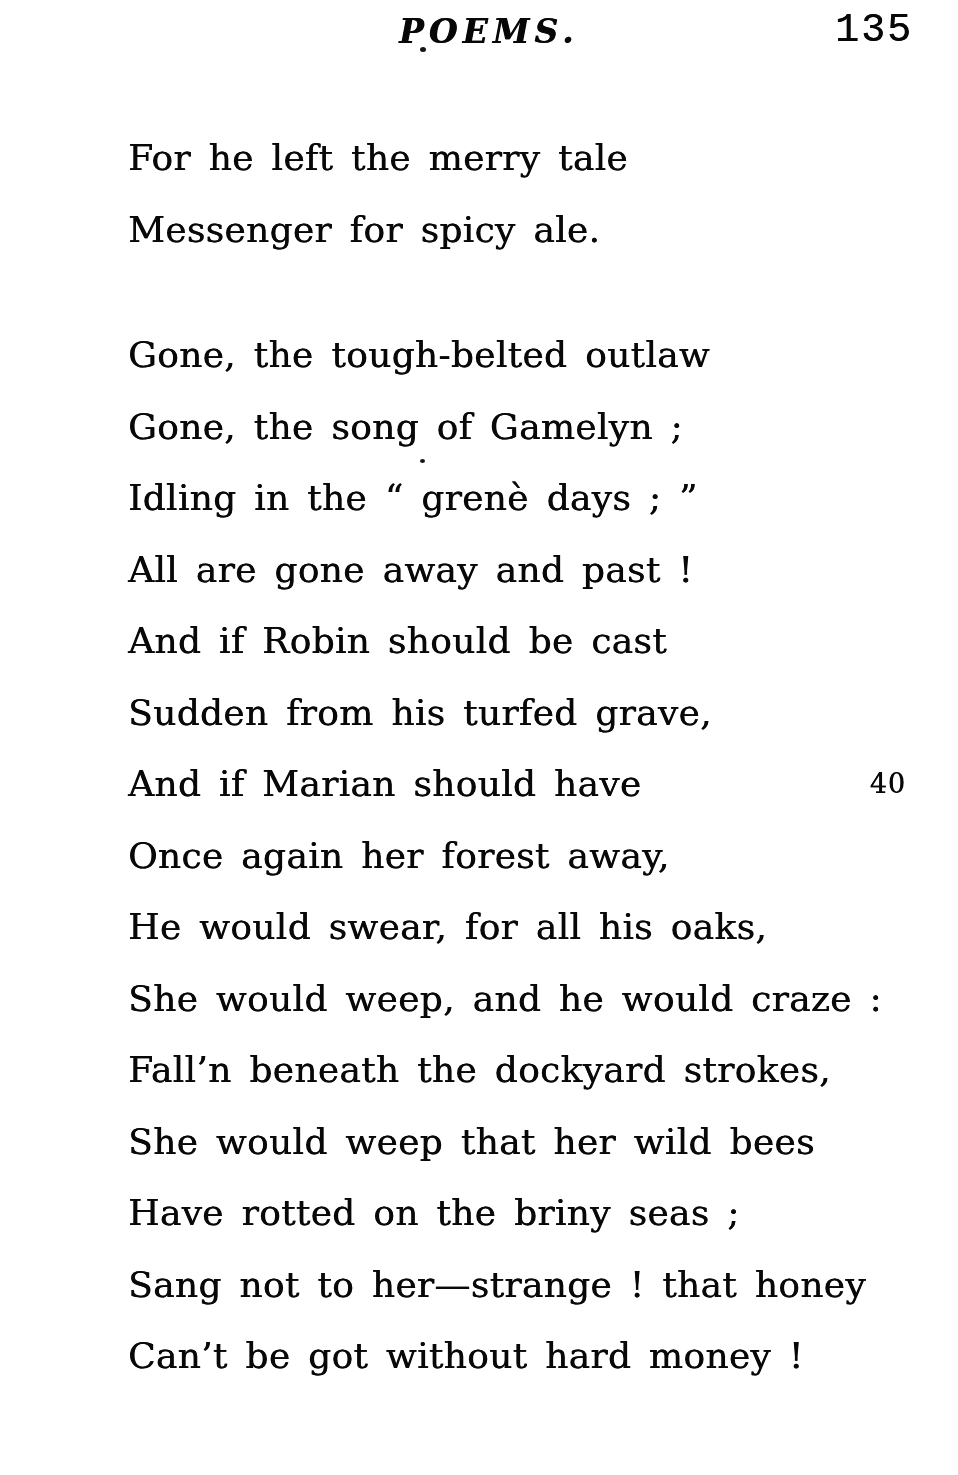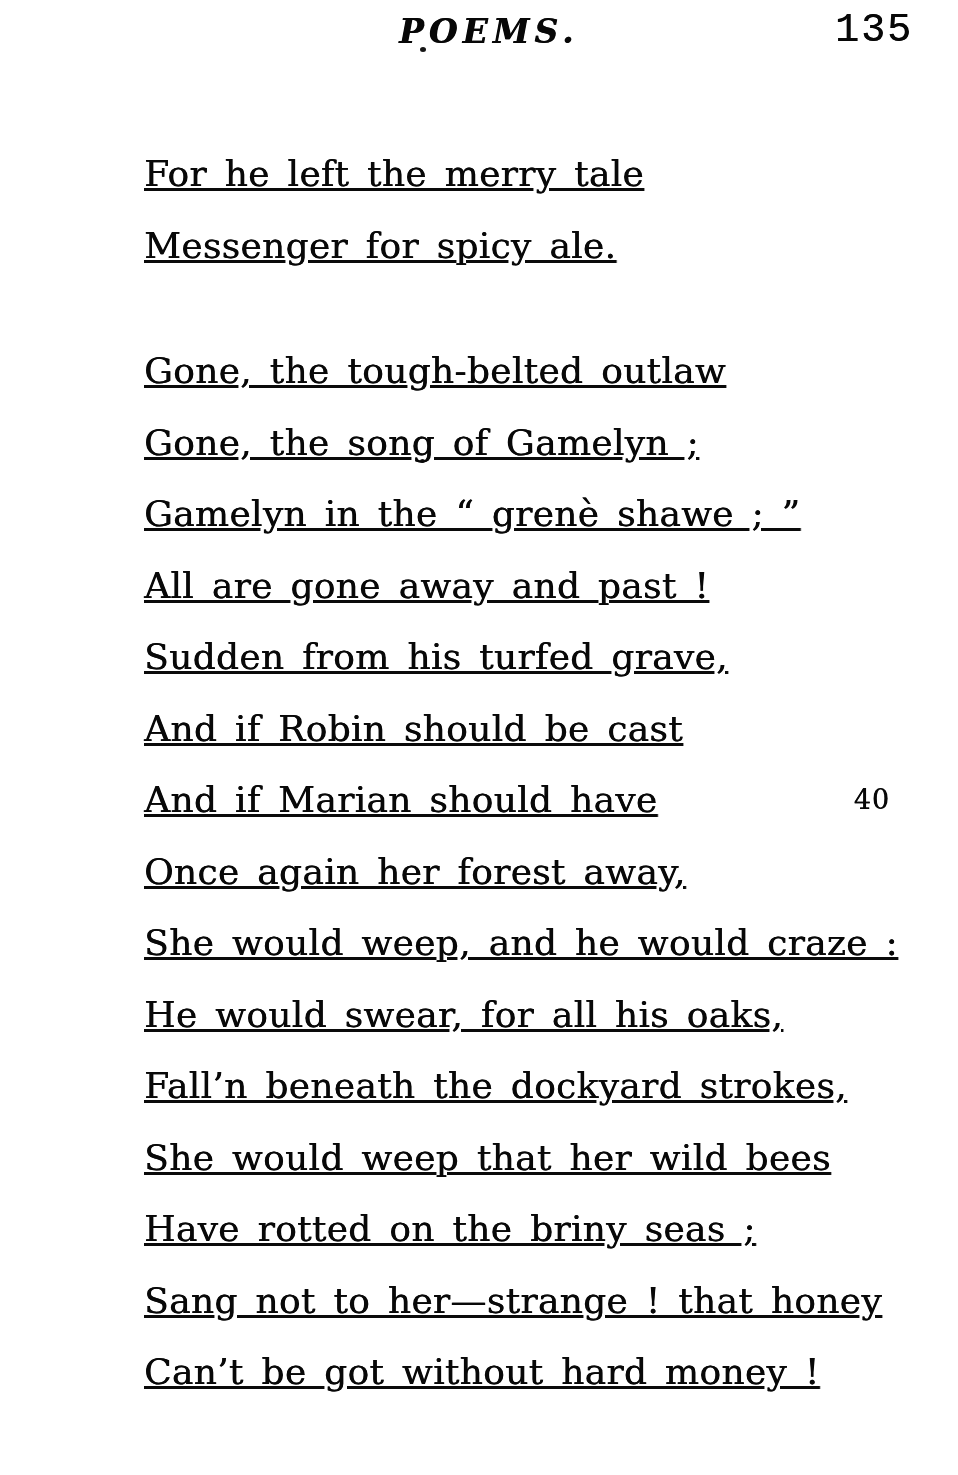--- a/index.html
+++ b/index.html
@@ -51,23 +51,22 @@
     font-family: Liberation Mono, monospace;
   }
   
   .poem {
     position: absolute;
     top: 122px;
     left: 128px;
     right: 40px;
   }
   .stanza {
-    margin: 16px;
+    margin: 0;
     padding: 0;
-    text-decoration: underline;
   }
   .stanza + .stanza {
     margin-top: 54px;
   }
   .line {
     position: relative;
     height: 71.5px;
     line-height: 71.5px;
     font-size: 36px;
     white-space: nowrap;
@@ -113,31 +112,31 @@
   <div class="poem">
 
     <div class="stanza">
       <div class="line"><span>For he left the merry tale</span></div>
       <div class="line"><span>Messenger for spicy ale.</span></div>
     </div>
 
     <div class="stanza">
       <div class="line"><span>Gone, the tough-belted outlaw</span></div>
       <div class="line"><span>Gone, the song of Gamelyn ;</span></div>
-      <div class="line"><span>Gamelyn in the “ grenè shawe ; ”</span></div>
+      <div class="line"><span>Idling in the “ grenè days ; ”</span></div>
       <div class="line"><span>All are gone away and past !</span></div>
+      <div class="line"><span>And if Robin should be cast</span></div>
       <div class="line"><span>Sudden from his turfed grave,</span></div>
-      <div class="line"><span>And if Robin should be cast</span></div>
       <div class="line">
         <span>And if Marian should have</span>
         <span class="line-no">40</span>
       </div>
       <div class="line"><span>Once again her forest away,</span></div>
+      <div class="line"><span>He would swear, for all his oaks,</span></div>
       <div class="line"><span>She would weep, and he would craze :</span></div>
-      <div class="line"><span>He would swear, for all his oaks,</span></div>
       <div class="line"><span>Fall’n beneath the dockyard strokes,</span></div>
       <div class="line"><span>She would weep that her wild bees</span></div>
       <div class="line"><span>Have rotted on the briny seas ;</span></div>
       <div class="line"><span>Sang not to her—strange ! that honey</span></div>
       <div class="line"><span>Can’t be got without hard money !</span></div>
     </div>
 
   </div>
 </div>
 

